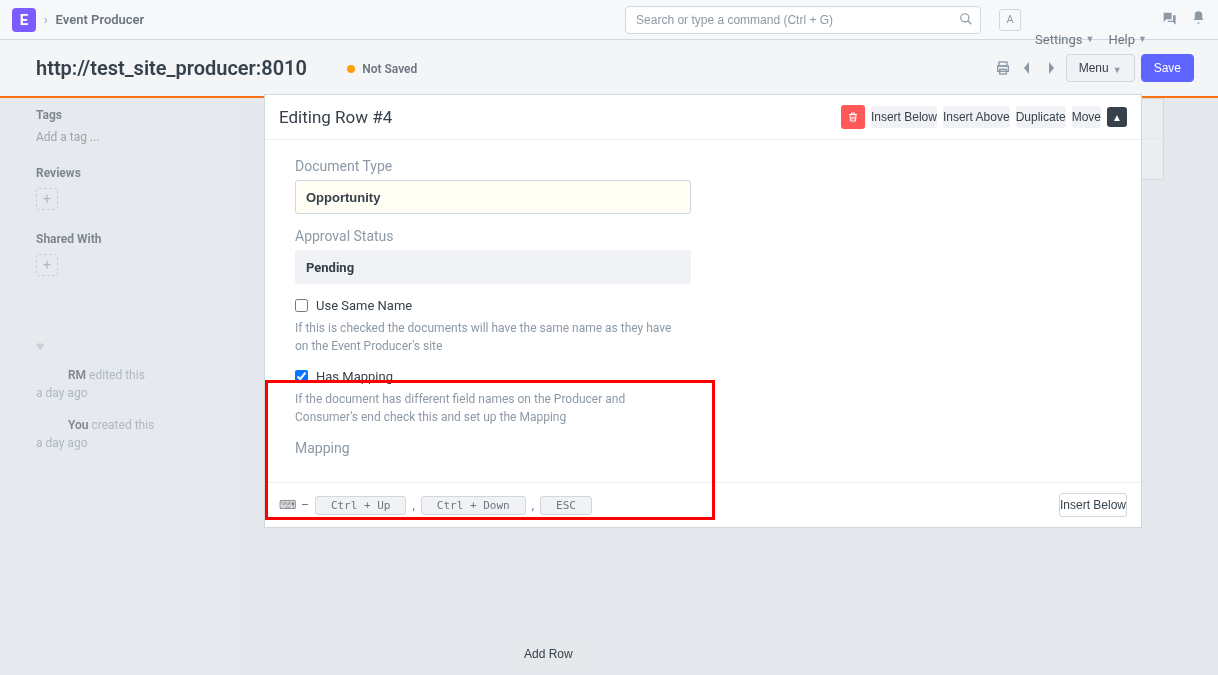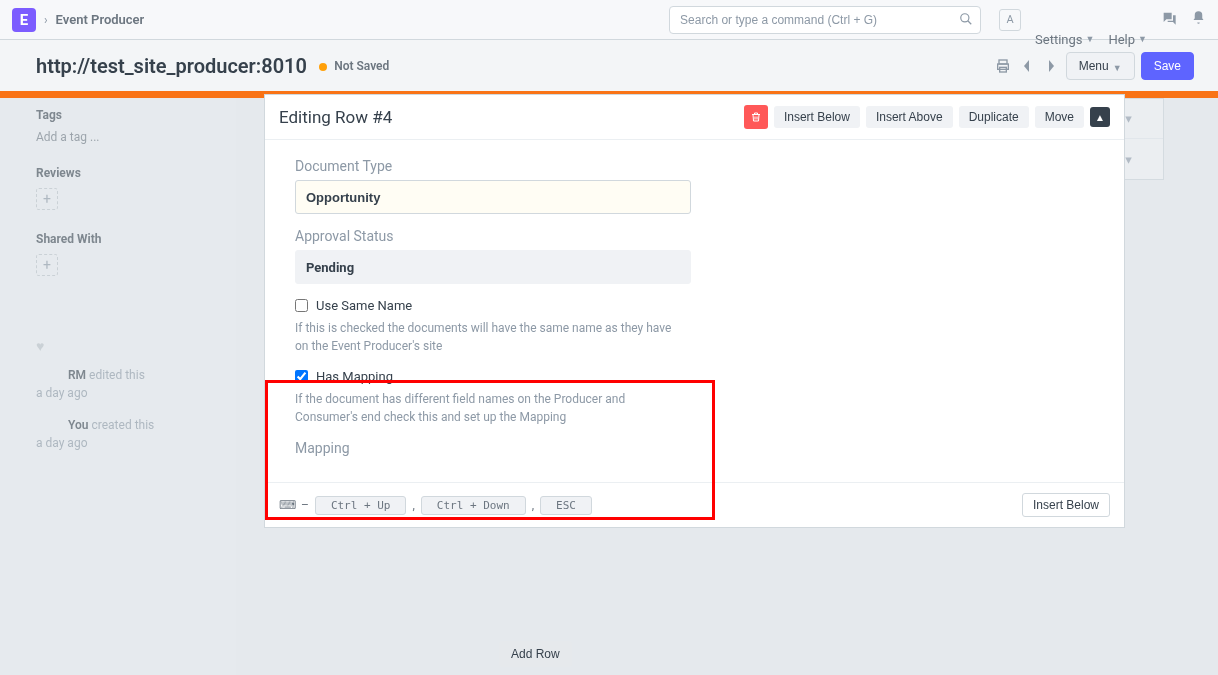--- a/index.html
+++ b/index.html
@@ -29,21 +29,21 @@
       border-radius: 4px;
       color: #fff;
       font-weight: 700;
       display: flex; align-items: center; justify-content: center;
       font-size: 15px;
     }
     .chevron-right { color: #8d99a6; font-size: 12px; }
     .breadcrumb-item { color: #6c7680; font-weight: 600; font-size: 13px; }
     .search-wrap {
       position: relative;
-      width: 312px;
+      width: 356px;
       margin-right: 18px;
       margin-left: 16px;
     }
     .search-input {
       width: 100%;
       height: 28px;
       border: 1px solid #d1d8dd;
       border-radius: 4px;
       padding: 0 30px 0 10px;
       font-size: 12px;
@@ -62,24 +62,25 @@
       font-size: 11px; color: #8d99a6;
     }
     .nav-link { color: #6c7680; font-size: 13px; cursor: pointer; display: flex; align-items: center; gap: 3px; margin-top: 39px; }
     .nav-caret { font-size: 9px; color: #8d99a6; }
     .nav-icon { color: #8d99a6; font-size: 15px; }
     
     
     .page-head {
       height: 58px;
       background: #f3f5f7;
-      border-bottom: 7px solid #f97316;
+      border-bottom: 2px solid #f97316;
       display: flex;
       align-items: center;
       padding: 0 24px 0 36px;
+      gap: 28px;
     }
     .page-title {
       font-size: 20px;
       font-weight: 600;
       color: #36414c;
       margin-right: 12px;
     }
     .status-dot {
       width: 8px; height: 8px; border-radius: 50%;
       background: #ffa00a; display: inline-block; margin-right: 4px;
@@ -172,35 +173,35 @@
       top: 0; left: 0; right: 0; bottom: 0;
       background: rgba(216, 221, 227, 0.5);
       pointer-events: none;
     }
     
     
     .edit-panel {
       position: absolute;
       top: 94px;
       left: 264px;
-      right: 93px;
+      right: 76px;
       background: #fff;
       border: 1px solid #d1d8dd;
       z-index: 10;
     }
     .edit-header {
       display: flex;
       align-items: center;
       padding: 10px 14px;
       border-bottom: 1px solid #ebeff2;
     }
     .edit-title { font-size: 17px; font-weight: 400; color: #36414c; flex: 1; }
     .edit-actions { display: flex; gap: 6px; align-items: center; }
     .btn-sm {
-      padding: 4px 10px;
+      padding: 4px 0;
       background: #f0f2f5;
       border: none;
       border-radius: 3px;
       font-size: 12px;
       color: #36414c;
       cursor: pointer;
     }
     .btn-del {
       width: 24px; height: 24px;
       background: #ff5858;
@@ -267,21 +268,21 @@
     }
     .kbd-icon {
       width: 16px; text-align: center;
     }
     .footer-spacer { flex: 1; }
     
     
     .add-row-wrap {
       position: absolute;
       bottom: 8px;
-      left: 263px;
+      left: 276px;
     }
     .add-row-btn {
       padding: 6px 12px;
       background: #e6e9ec;
       border: none;
       border-radius: 3px;
       font-size: 12px;
       color: #36414c;
       cursor: pointer;
     }

